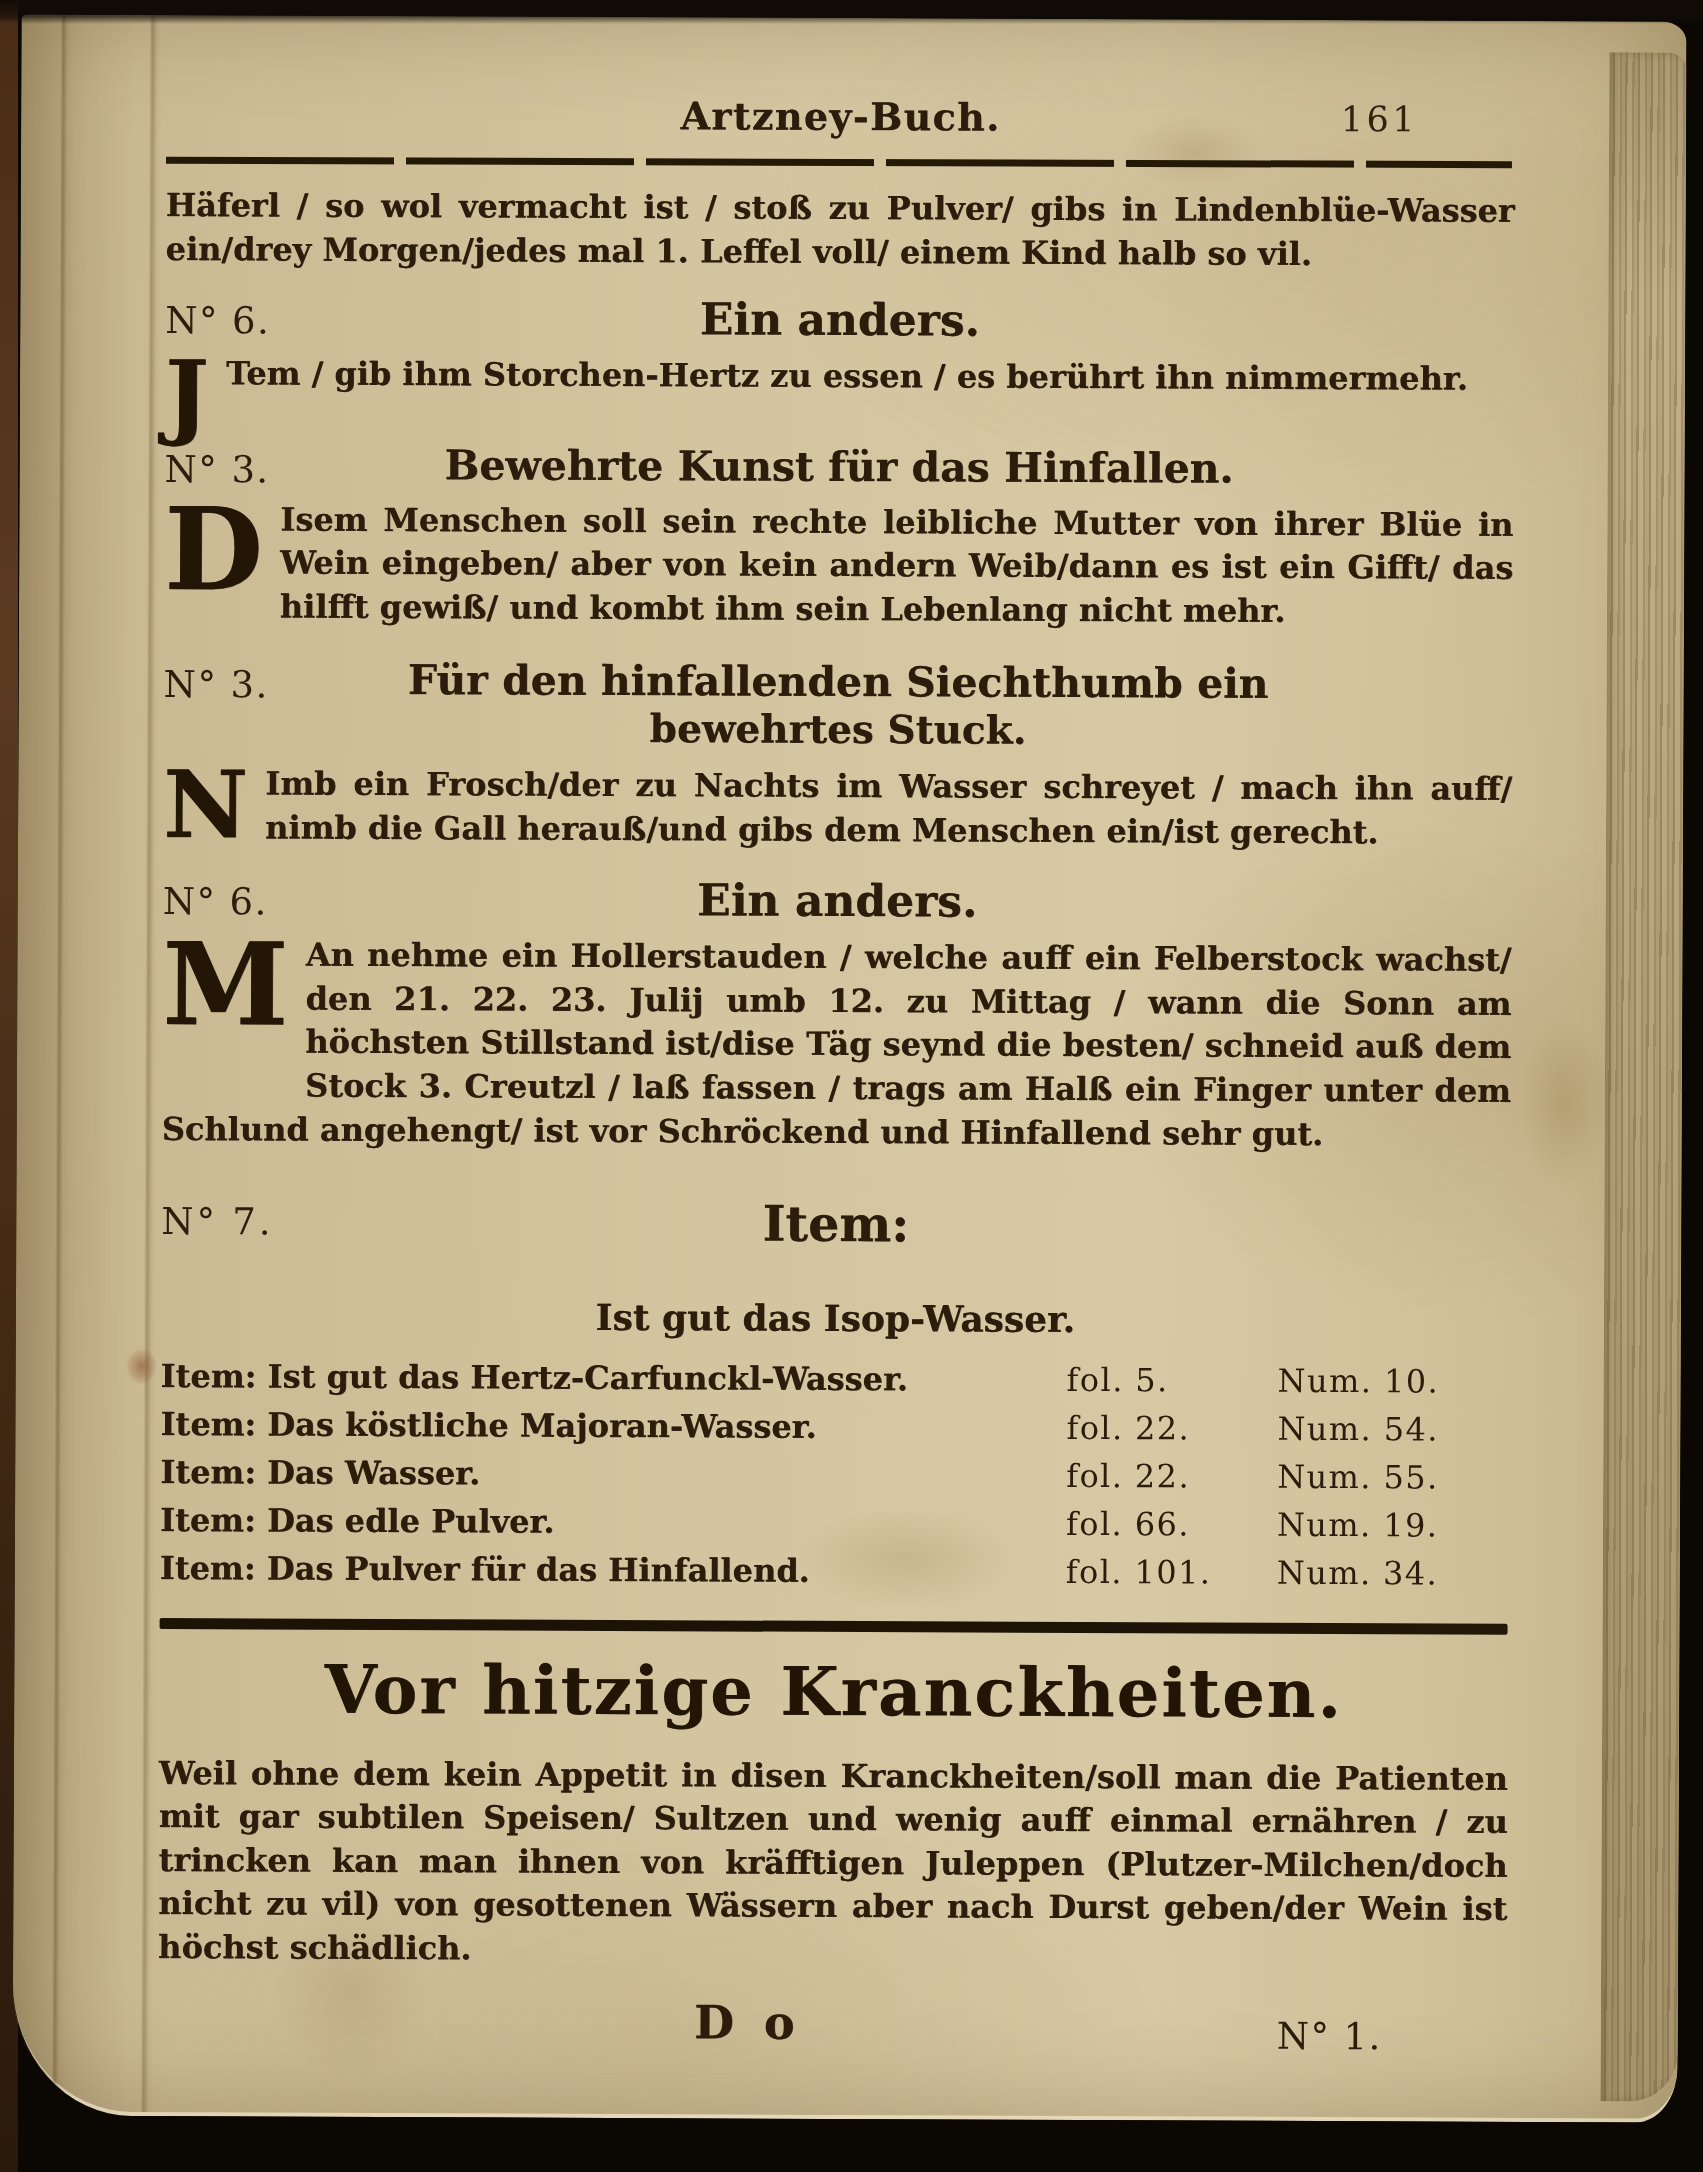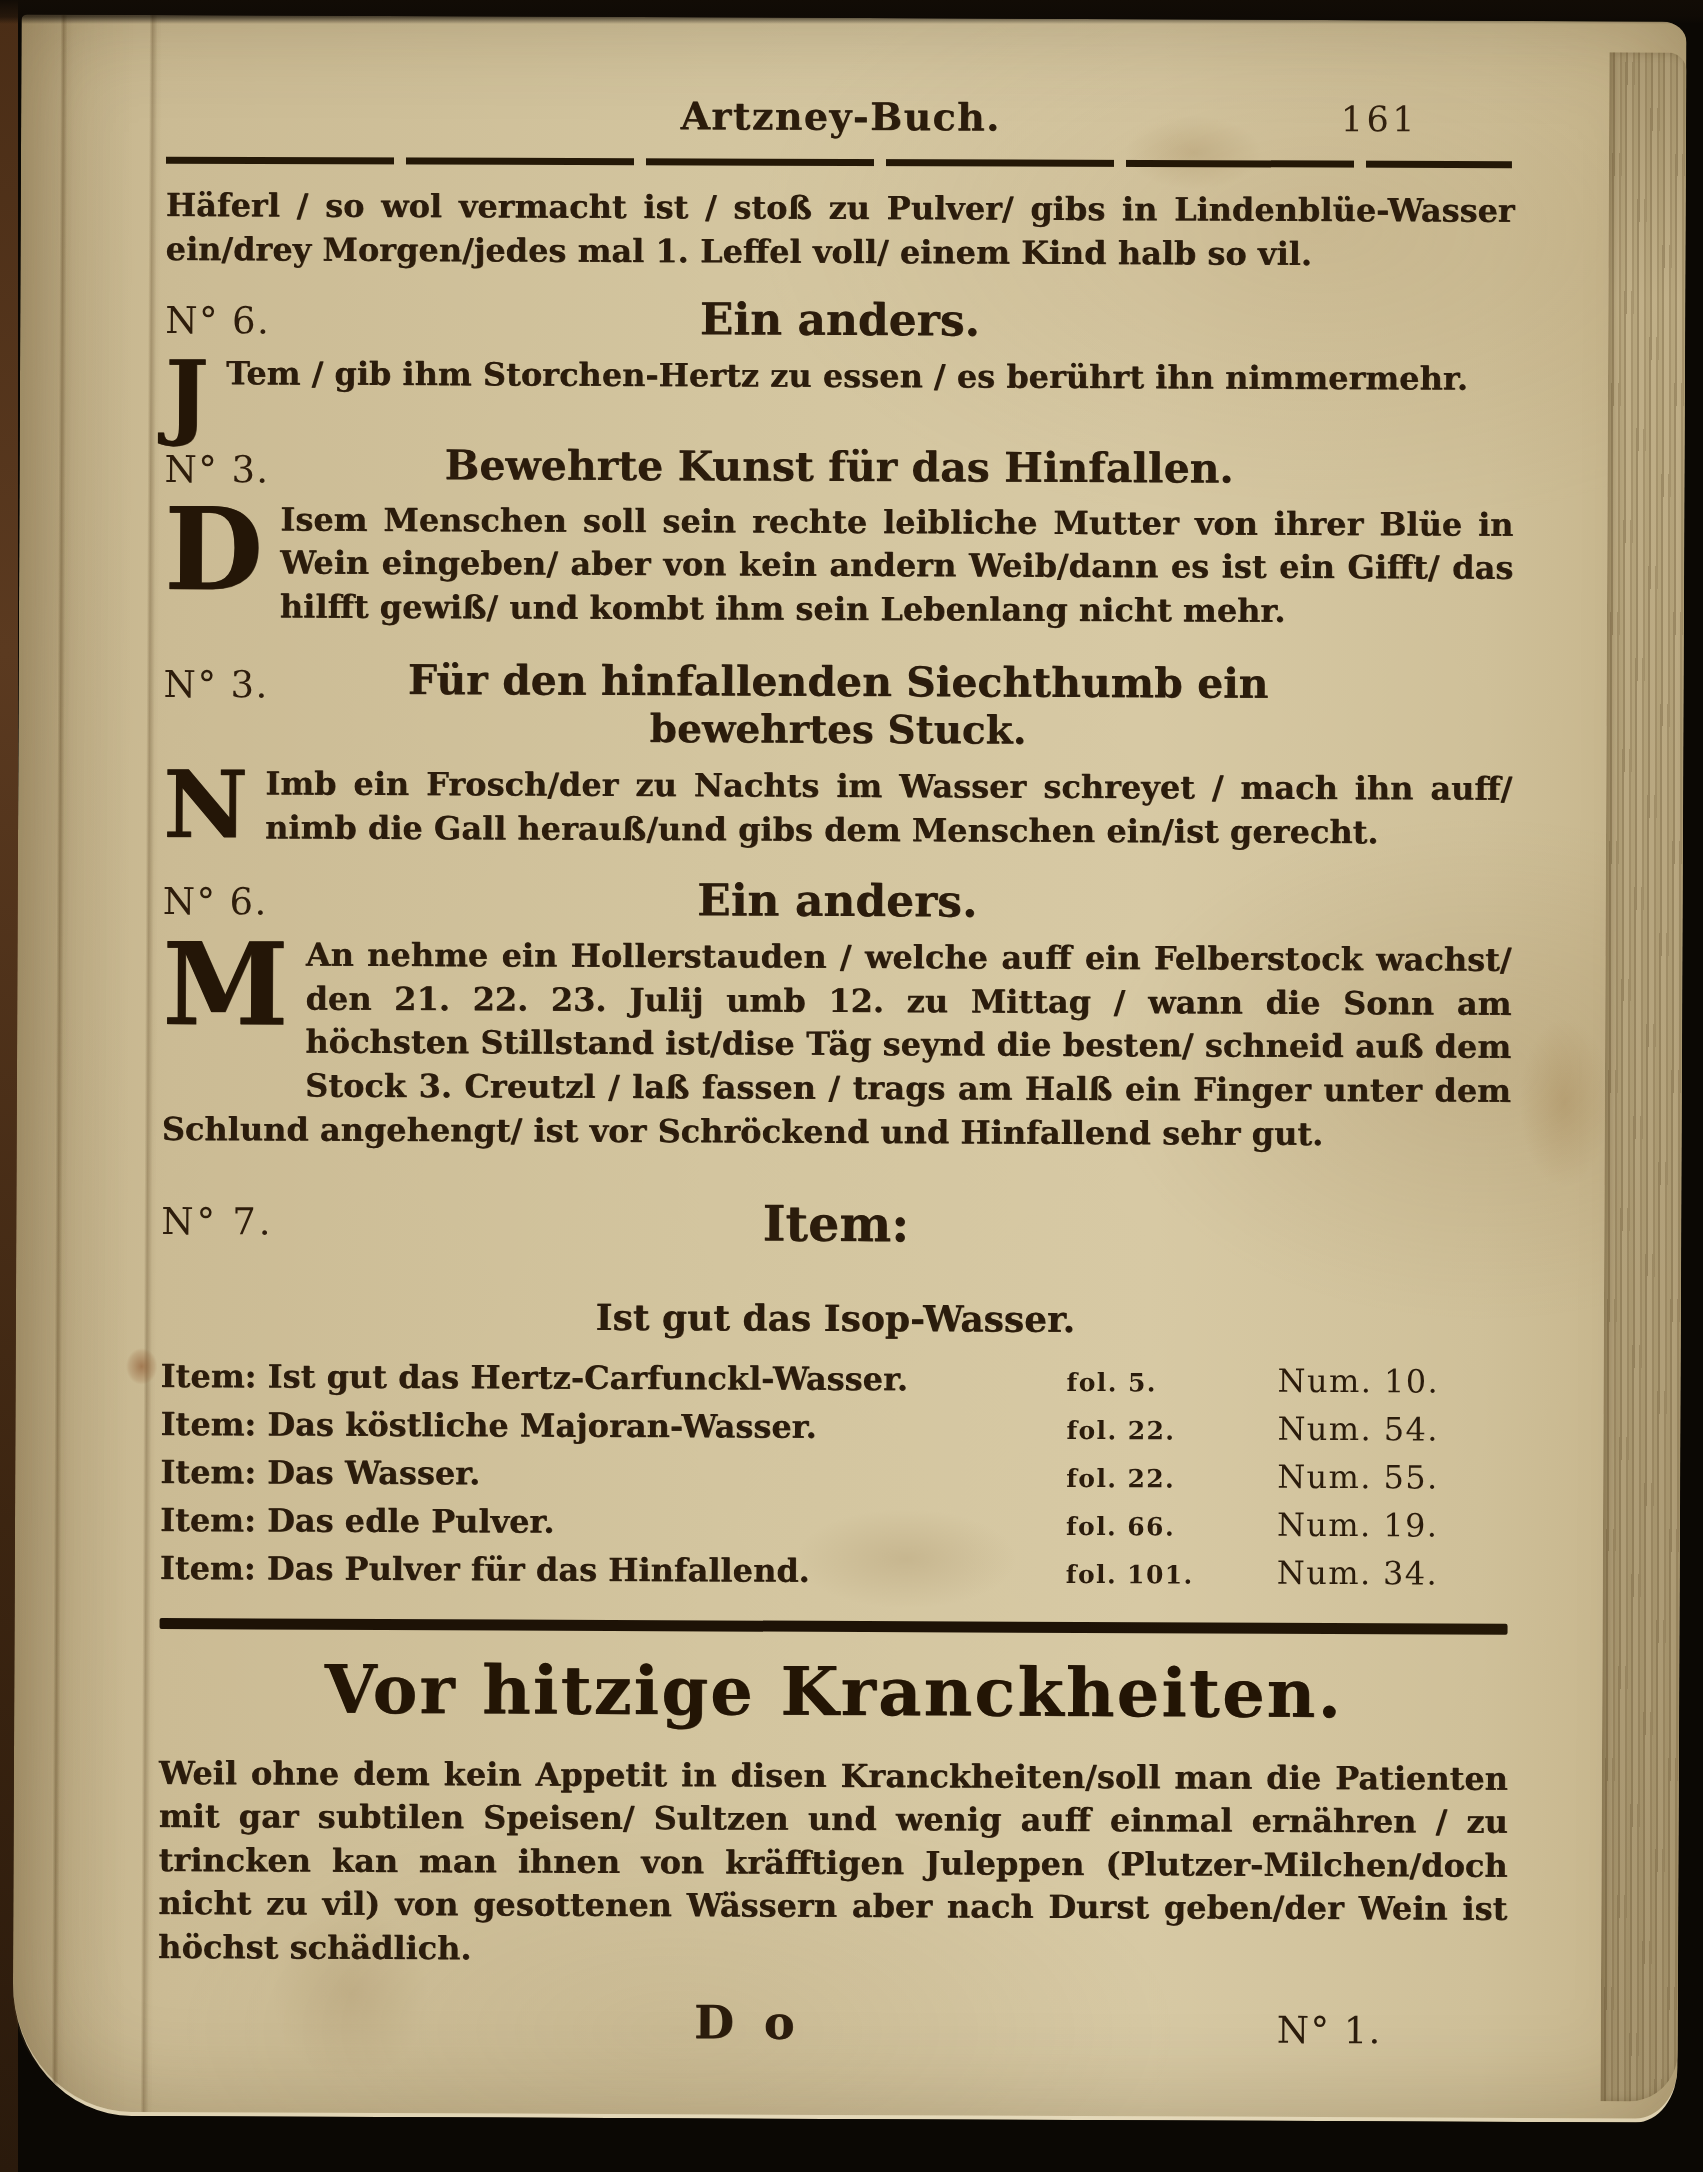--- a/index.html
+++ b/index.html
@@ -91,28 +91,28 @@
 
   .cap{float:left;font-weight:700;color:#241607;margin:5.6px 17px 0 0;line-height:0.8;}
   .cap.h2{font-size:93px;height:83px;}
   .cap.h3{font-size:114px;height:125px;}
 
   .isop-line{text-align:center;font-size:36px;margin-top:45px;}
 
   .ref-table{margin-top:21px;}
   .ref-row{display:flex;align-items:baseline;height:48px;}
   .ref-label{flex:1;font-size:32px;}
-  .ref-fol{width:211px;font-size:25px;letter-spacing:1.4px;font-weight:bold;}
+  .ref-fol{width:211px;font-size:32px;letter-spacing:1.4px;}
   .ref-num{width:232px;font-size:32px;letter-spacing:1.4px;}
 
   .chapter-heading{text-align:center;font-size:67px;letter-spacing:2.1px;margin:19.7px 0 24px 0;color:#231505;}
 
   .footer-row{position:relative;height:65px;margin-top:24px;}
   .sig-mark{position:absolute;left:0;right:169px;text-align:center;font-size:46px;letter-spacing:7px;}
-  .catchword{position:absolute;right:125px;top:11px;font-size:37px;letter-spacing:1.4px;}
+  .catchword{position:absolute;right:125px;top:17px;font-size:37px;letter-spacing:1.4px;}
 </style>
 </head>
 <body>
 
 <div id="screenshot">
   <div class="leather"></div>
 
   <div class="book-page">
     <div class="gutter"></div>
     <div class="fore-edge"></div>

